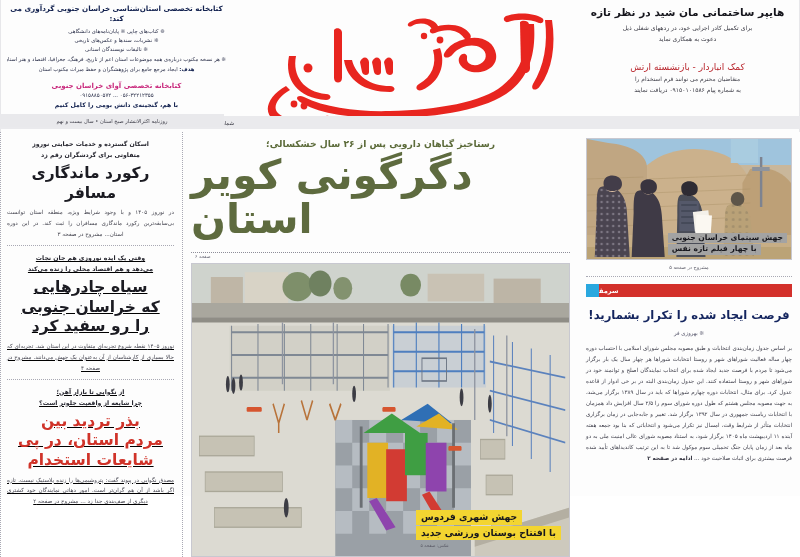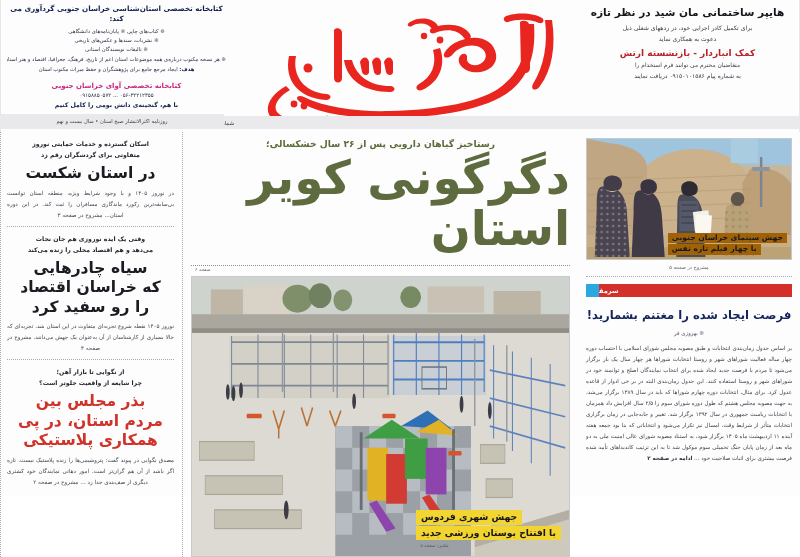--- a/index.html
+++ b/index.html
@@ -64,21 +64,21 @@
     border-right: 1px solid #e7e7ea;
   }
   .advert .ad-h1 {
     font-size: 10.6px; font-weight: bold; color: #15151c; line-height: 1.3;
     letter-spacing: -0.3px;
   }
   .advert .ad-sub {
     font-size: 6.1px; color: #3a3a44; line-height: 1.8; margin-top: 3px;
   }
   .advert .ad-h2 {
-    font-size: 9px; font-weight: bold; color: #b8232a; margin-top: 3px;
+    font-size: 9px; font-weight: normal; color: #b8232a; margin-top: 17px;
   }
   .advert .ad-sub2 {
     font-size: 5.9px; color: #3a3a44; line-height: 1.8; margin-top: 2px;
   }
   .advert .ad-h3 {
     font-size: 8.2px; font-weight: bold; color: #15151c; margin-top: 3px;
   }
   .advert .ad-phone {
     font-size: 6px; color: #3a3a44; margin-top: 2px;
   }
@@ -107,21 +107,21 @@
     display: flex; flex-direction: row-reverse;
   }
 
   
   .colright {
     width: 182px; padding: 6px 8px 0 6px;
     border-left: 1px dotted #a9a9b4;
     display: flex; flex-direction: column;
   }
   .ritem { padding-bottom: 5px; }
-  .ritem + .ritem { border-top: 1px dotted #a9a9b4; padding-top: 6px; }
+  .ritem + .ritem { border-top: 1px dotted #a9a9b4; padding-top: 6px; text-decoration: underline; }
   .ritem .kicker {
     font-size: 6.2px; font-weight: bold; line-height: 1.8;
     color: #23232c; text-align: center;
   }
   .ritem .rhead {
     font-weight: bold; text-align: center; line-height: 1.26;
     margin: 4px 0 4px 0; letter-spacing: -0.3px;
   }
   .ritem .rhead.dark { font-size: 15.5px; color: #1b1b22; }
   .ritem .rhead.red  { font-size: 15.5px; color: #d03329; }
@@ -134,22 +134,22 @@
   .colcenter {
     flex: 1; padding: 4px 8px 0 8px;
     display: flex; flex-direction: column;
     border-left: 1px dotted #a9a9b4;
   }
   .lead-kicker {
     font-size: 9.2px; font-weight: bold; color: #5c6b3a;
     text-align: center; letter-spacing: -0.2px; margin-top: 2px;
   }
   .lead-h1 {
-    font-size: 47px; font-weight: bold; color: #5e6b3f;
-    text-align: right; line-height: 1.08; margin-top: 4px;
+    font-size: 41px; font-weight: bold; color: #5e6b3f;
+    text-align: left; line-height: 1.08; margin-top: 4px;
     letter-spacing: -1px;
   }
   .lead-h2 {
     font-size: 41px; font-weight: bold; color: #36a845;
     text-align: center; line-height: 1.08; margin-top: 1px;
     letter-spacing: -1px;
   }
   .photo-divider {
     margin: 10px 0 4px 0;
     border-top: 1px dotted #8d8d99;
@@ -188,21 +188,21 @@
     position: relative; height: 122px; width: 100%;
     border: 1px solid #c8c8d0; overflow: hidden; background: #c9b79b;
   }
   .sidephoto svg { position: absolute; inset: 0; width: 100%; height: 100%; }
   .side-cap {
     position: absolute; right: 4px; bottom: 4px;
     display: flex; flex-direction: column; align-items: flex-end; gap: 1px;
   }
   .side-cap .sc-line {
     font-size: 7.6px; font-weight: bold; color: #17171d;
-    background: #a16207; padding: 0 4px; line-height: 1.4;
+    background: #a3a3a3; padding: 0 4px; line-height: 1.4;
     white-space: nowrap;
     text-align: center;
   }
   .side-more {
     font-size: 4.9px; color: #60606c; text-align: center; margin-top: 4px;
   }
   .dotrule {
     border-top: 1px dotted #a9a9b4; margin: 6px 0 7px 0;
   }
   .edit-tag {
@@ -313,47 +313,47 @@
   <div class="body">
 
     <div class="colright">
 
       <div class="ritem">
         <div class="kicker">
           <div>اسکان گسترده و خدمات حمایتی نوروز</div>
           <div>متفاوتی برای گردشگران رقم زد</div>
         </div>
         <div class="rhead dark">
-          <div>در استان شکست</div>
+          <div>رکورد ماندگاری مسافر</div>
         </div>
         <div class="rbody">در نوروز ۱۴۰۵ و با وجود شرایط ویژه، منطقه استان توانست بی‌سابقه‌ترین رکورد ماندگاری مسافران را ثبت کند. در این دوره استان... مشروح در صفحه ۳</div>
       </div>
 
       <div class="ritem">
         <div class="kicker">
           <div>وقتی یک ایده نوروزی هم جان نجات</div>
           <div>می‌دهد و هم اقتصاد محلی را زنده می‌کند</div>
         </div>
         <div class="rhead dark">
           <div>سیاه چادرهایی</div>
-          <div>که خراسان اقتصاد</div>
+          <div>که خراسان جنوبی</div>
           <div>را رو سفید کرد</div>
         </div>
         <div class="rbody">نوروز ۱۴۰۵ نقطه شروع تجربه‌ای متفاوت در این استان شد. تجربه‌ای که حالا بسیاری از کارشناسان از آن به‌عنوان یک جهش می‌دانند. مشروح در صفحه ۴</div>
       </div>
 
       <div class="ritem">
         <div class="kicker">
           <div>از نگوایی تا بازار آهن؛</div>
           <div>چرا شایعه از واقعیت جلوتر است؟</div>
         </div>
         <div class="rhead red">
-          <div>بذر مجلس بین</div>
+          <div>بذر تردید بین</div>
           <div>مردم استان، در پی</div>
-          <div>همکاری پلاستیکی</div>
+          <div>شایعات استخدام</div>
         </div>
         <div class="rbody">مصدق نگوایی در پیوند گفت: پتروشیمی‌ها را زنده پلاستیک نیست. تازه اگر باشد از آن هم گران‌تر است. امور دهاتی نمایندگان خود کشتری دیگری از صف‌بندی جدا زد … مشروح در صفحه ۲</div>
       </div>
 
     </div>
 
     <div class="colcenter">
       <div class="lead-kicker">رستاخیز گیاهان دارویی پس از ۲۶ سال خشکسالی؛</div>
       <div class="lead-h1">دگرگونی کویر استان</div>
 
@@ -561,21 +561,21 @@
       </div>
       <div class="side-more">مشروح در صفحه ۵</div>
 
       <div class="dotrule"></div>
 
       <div class="edit-tag">
         <span class="et-square"></span>
         <span class="et-text">سرمقاله</span>
       </div>
 
-      <div class="edit-head">فرصت ایجاد شده را مغتنم بشمارید!</div>
+      <div class="edit-head">فرصت ایجاد شده را تکرار بشمارید!</div>
       <div class="edit-by">❊ بهروزی فر</div>
       <div class="edit-body">
         <span>بر اساس جدول زمان‌بندی انتخابات و طبق مصوبه مجلس شورای اسلامی با احتساب دوره چهار ساله فعالیت شوراهای شهر و روستا انتخابات شوراها هر چهار سال یک بار برگزار می‌شود تا مردم با فرصت جدید ایجاد شده برای انتخاب نمایندگان اصلح و توانمند خود در شوراهای شهر و روستا استفاده کنند. این جدول زمان‌بندی البته در بر خی ادوار از قاعده عدول کرد. برای مثال، انتخابات دوره چهارم شوراها که باید در سال ۱۳۸۹ برگزار می‌شد، به جهت مصوبه مجلس هشتم که طول دوره شورای سوم را ۲/۵ سال افزایش داد همزمان با انتخابات ریاست جمهوری در سال ۱۳۹۲ برگزار شد. تغییر و جابه‌جایی در زمان برگزاری انتخابات متأثر از شرایط وقت، امسال نیز تکرار می‌شود و انتخاباتی که بنا بود جمعه هفته آینده ۱۱ اردیبهشت ماه ۱۴۰۵ برگزار شود، به استناد مصوبه شورای عالی امنیت ملی به دو ماه بعد از زمان پایان جنگ تحمیلی سوم موکول شد تا به این ترتیب کاندیداهای تأیید شده فرصت بیشتری برای اثبات صلاحیت خود …</span>
         <span class="cont">ادامه در صفحه ۲</span>
       </div>
 
     </div>
 
   </div>
 </div>

